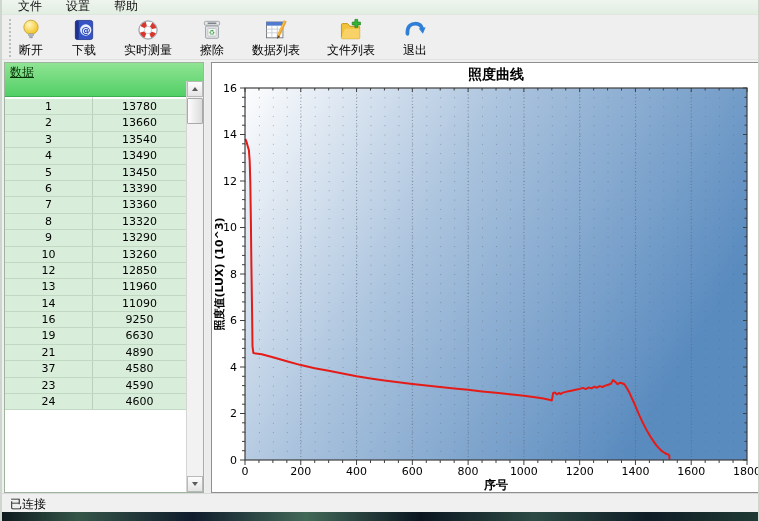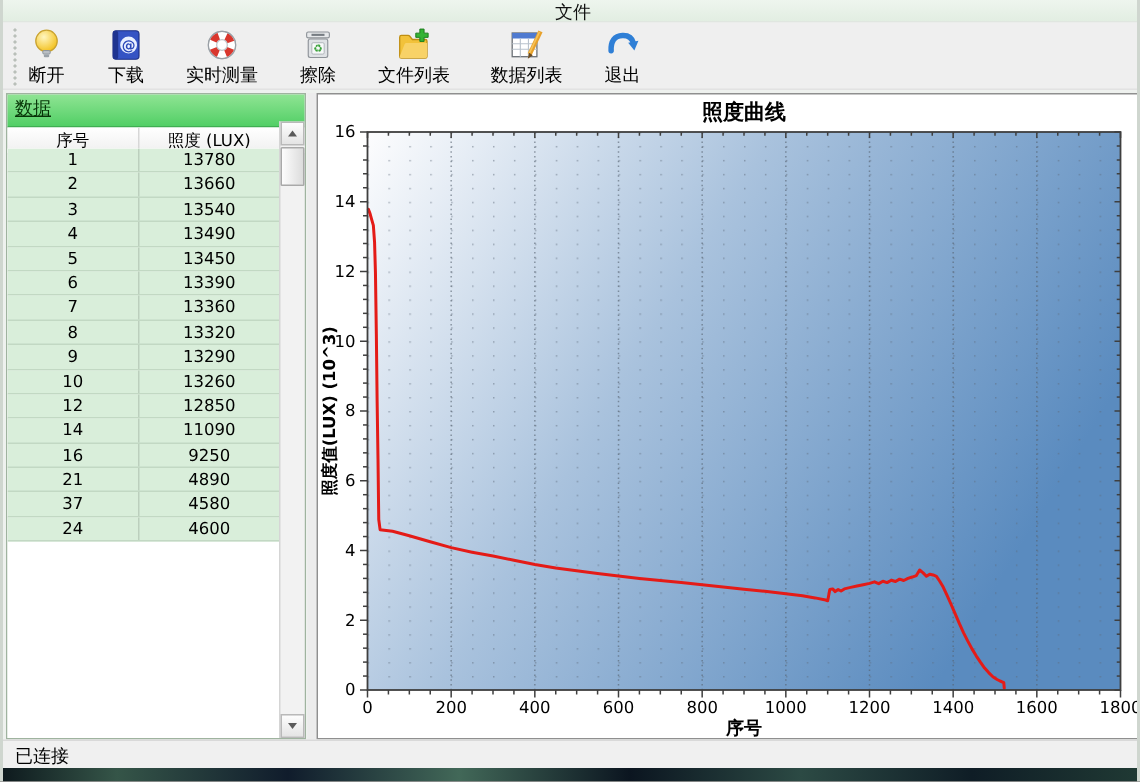--- a/index.html
+++ b/index.html
@@ -1,30 +1,30 @@
 <!DOCTYPE html>
 <html><head>
 <meta charset="utf-8">
 <style>
   html,body{margin:0;padding:0;background:#444;}
   *{box-sizing:border-box;font-family:"DejaVu Sans","Liberation Sans",sans-serif;}
   .window{position:relative;width:760px;height:521px;background:#eef1ee;overflow:hidden;border-left:2px solid #cfd6cf;border-right:2px solid #cfd6cf;}
   
-  .menubar{height:15px;background:linear-gradient(#eef5ee,#e2eee2);display:flex;align-items:center;padding-left:4px;border-bottom:1px solid #e0e6e0;flex-direction:column;}
+  .menubar{height:15px;background:linear-gradient(#eef5ee,#e2eee2);display:flex;align-items:flex-end;padding-left:4px;border-bottom:1px solid #e0e6e0;}
   .menu-item{font-size:12px;color:#111;padding:0 12px;line-height:16px;cursor:default;}
   
   .toolbar{height:45px;background:#efefef;display:flex;align-items:flex-start;padding:1px 0 0 6px;border-bottom:1px solid #e2e2e2;position:relative;}
   .gripper{width:4px;height:40px;margin:2px 4px 0 0;background-image:radial-gradient(circle,#b9bfb9 35%,transparent 40%);background-size:4px 4px;background-repeat:repeat-y;}
   .tbtn{display:flex;flex-direction:column;align-items:center;margin-right:23px;padding:1px 2px;cursor:default;}
   .tbtn .ticon{width:26px;height:26px;display:block;}
   .tbtn .tlabel{font-size:12px;color:#000;line-height:14px;white-space:nowrap;}
   
   .main{position:absolute;top:62px;left:0;width:760px;height:431px;}
   .left-panel{position:absolute;left:2px;top:0;width:200px;height:431px;background:#fff;border:1px solid #9fb39f;}
-  .panel-title{height:22px;background:linear-gradient(180deg,#8fe493,#52cf66);border-bottom:1px solid #3fae52;font-size:12px;color:#073307;padding:1px 0 14px 5px;line-height:16px;text-decoration:underline;}
+  .panel-title{height:34px;background:linear-gradient(180deg,#8fe493,#52cf66);border-bottom:1px solid #3fae52;font-size:12px;color:#073307;padding:1px 0 14px 5px;line-height:16px;text-decoration:underline;}
   .thead{display:flex;height:18px;background:linear-gradient(#ffffff,#efefef);border-bottom:1px solid #c4c4c4;}
   .th{font-size:11px;color:#000;text-align:center;line-height:17px;border-right:1px solid #d7d7d7;}
   .th.c1{width:88px;}
   .th.c2{width:94px;}
   .tbody{position:absolute;left:0;top:36px;bottom:0;width:182px;overflow:hidden;background:#fff;}
   .trow{display:flex;height:16.4px;background:#d9eeda;border-bottom:1px solid #c2d8c3;}
   .td{font-size:11px;color:#000;text-align:center;line-height:15px;}
   .td.c1{width:88px;border-right:1px solid #bccfbd;}
   .td.c2{width:93px;}
   
@@ -105,50 +105,50 @@
           <rect x="8.2" y="10.6" width="7.6" height="7" rx=".8" fill="#f7f9f9" stroke="#aeb4b9" stroke-width=".6"></rect>
           <text x="12" y="16.2" font-size="6.5" text-anchor="middle" fill="#3aa23a">♻</text>
           </svg>
       </span>
       <span class="tlabel">擦除</span>
     </div>
 
     <div class="tbtn">
       <span class="ticon">
         <svg viewBox="0 0 24 24" width="26" height="26">
-          <path d="M3.2 7.2 L3.2 19 Q3.2 20 4.2 20 L19 20 Q20 20 20 19 L20 9.6 Q20 8.6 19 8.6 L11 8.6 L9.4 6.6 Q9 6.1 8.4 6.1 L4.2 6.1 Q3.2 6.1 3.2 7.2 Z" fill="#f2c23a" stroke="#c08f12" stroke-width=".8"></path>
-          <path d="M3.2 19 L6.2 11.6 Q6.5 10.8 7.3 10.8 L20 10.8 L20 19 Q20 20 19 20 L4.2 20 Q3.2 20 3.2 19 Z" fill="#f8d267"></path>
-          <path d="M15.6 2.2 h2.6 v2.5 h2.5 v2.6 h-2.5 v2.5 h-2.6 v-2.5 h-2.5 v-2.6 h2.5 z" fill="#35b335" stroke="#1d7c1d" stroke-width=".6"></path>
-          </svg>
-      </span>
-      <span class="tlabel">文件列表</span>
-    </div>
-
-    <div class="tbtn">
-      <span class="ticon">
-        <svg viewBox="0 0 24 24" width="26" height="26">
           <rect x="3.2" y="4.6" width="15.2" height="14.6" fill="#fff" stroke="#6b7076" stroke-width=".8"></rect>
           <rect x="3.2" y="4.6" width="15.2" height="3.4" fill="#4f7ad0"></rect>
           <g stroke="#b9c2cc" stroke-width=".7">
             <line x1="3.2" y1="11.2" x2="18.4" y2="11.2"></line>
               <line x1="3.2" y1="14.6" x2="18.4" y2="14.6"></line>
             <line x1="8.2" y1="8" x2="8.2" y2="19.2"></line>
               <line x1="13.2" y1="8" x2="13.2" y2="19.2"></line>
             </g>
           <line x1="20.6" y1="3.6" x2="14" y2="17.6" stroke="#e7a12b" stroke-width="2.8"></line>
           <line x1="20" y1="3.9" x2="13.7" y2="17.2" stroke="#f6c35a" stroke-width="1"></line>
           <path d="M13.6 16.8 L12.8 20.4 L15.9 18.3 Z" fill="#6b4a1f"></path>
           </svg>
       </span>
       <span class="tlabel">数据列表</span>
     </div>
 
     <div class="tbtn">
       <span class="ticon">
         <svg viewBox="0 0 24 24" width="26" height="26">
+          <path d="M3.2 7.2 L3.2 19 Q3.2 20 4.2 20 L19 20 Q20 20 20 19 L20 9.6 Q20 8.6 19 8.6 L11 8.6 L9.4 6.6 Q9 6.1 8.4 6.1 L4.2 6.1 Q3.2 6.1 3.2 7.2 Z" fill="#f2c23a" stroke="#c08f12" stroke-width=".8"></path>
+          <path d="M3.2 19 L6.2 11.6 Q6.5 10.8 7.3 10.8 L20 10.8 L20 19 Q20 20 19 20 L4.2 20 Q3.2 20 3.2 19 Z" fill="#f8d267"></path>
+          <path d="M15.6 2.2 h2.6 v2.5 h2.5 v2.6 h-2.5 v2.5 h-2.6 v-2.5 h-2.5 v-2.6 h2.5 z" fill="#35b335" stroke="#1d7c1d" stroke-width=".6"></path>
+          </svg>
+      </span>
+      <span class="tlabel">文件列表</span>
+    </div>
+
+    <div class="tbtn">
+      <span class="ticon">
+        <svg viewBox="0 0 24 24" width="26" height="26">
           <path d="M5 15.5 Q4.6 6.5 12 6.2 Q17.5 6 18.8 11" fill="none" stroke="#2f7fd6" stroke-width="3.4" stroke-linecap="round"></path>
           <path d="M21.8 9.4 L19.3 15.4 L15.5 10.6 Z" fill="#2f7fd6"></path>
           </svg>
       </span>
       <span class="tlabel">退出</span>
     </div>
   </div>
 
   <div class="main">
 
@@ -197,34 +197,46 @@
           </div>
           <div class="trow">
             <div class="td c1">10</div>
             <div class="td c2">13260</div>
           </div>
           <div class="trow">
             <div class="td c1">12</div>
             <div class="td c2">12850</div>
           </div>
           <div class="trow">
+            <div class="td c1">13</div>
+            <div class="td c2">11960</div>
+          </div>
+          <div class="trow">
             <div class="td c1">14</div>
             <div class="td c2">11090</div>
           </div>
           <div class="trow">
             <div class="td c1">16</div>
             <div class="td c2">9250</div>
           </div>
           <div class="trow">
+            <div class="td c1">19</div>
+            <div class="td c2">6630</div>
+          </div>
+          <div class="trow">
             <div class="td c1">21</div>
             <div class="td c2">4890</div>
           </div>
           <div class="trow">
             <div class="td c1">37</div>
             <div class="td c2">4580</div>
+          </div>
+          <div class="trow">
+            <div class="td c1">23</div>
+            <div class="td c2">4590</div>
           </div>
           <div class="trow">
             <div class="td c1">24</div>
             <div class="td c2">4600</div>
           </div>
         </div>
       <div class="vscroll">
         <div class="sb-btn up">
             <span class="arr-up"></span>
           </div>

